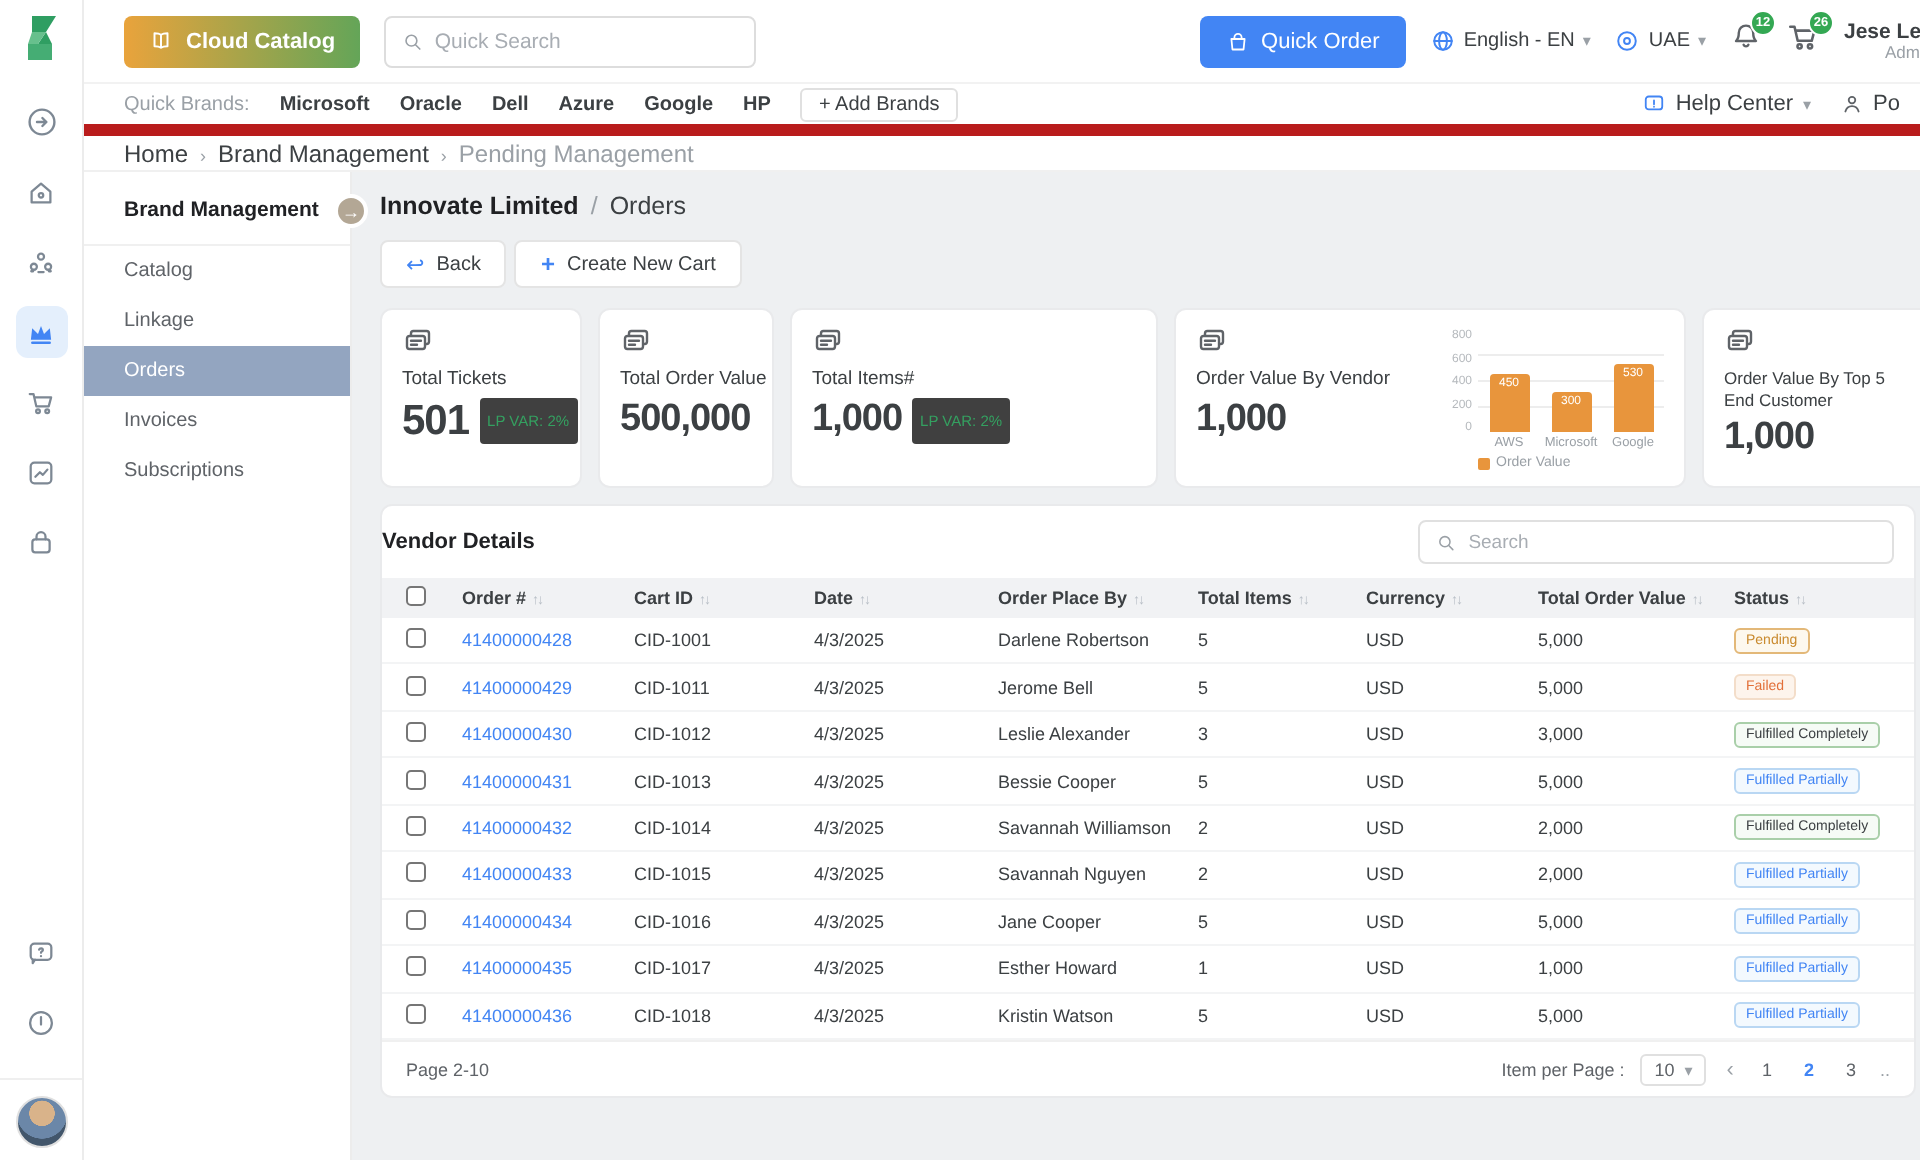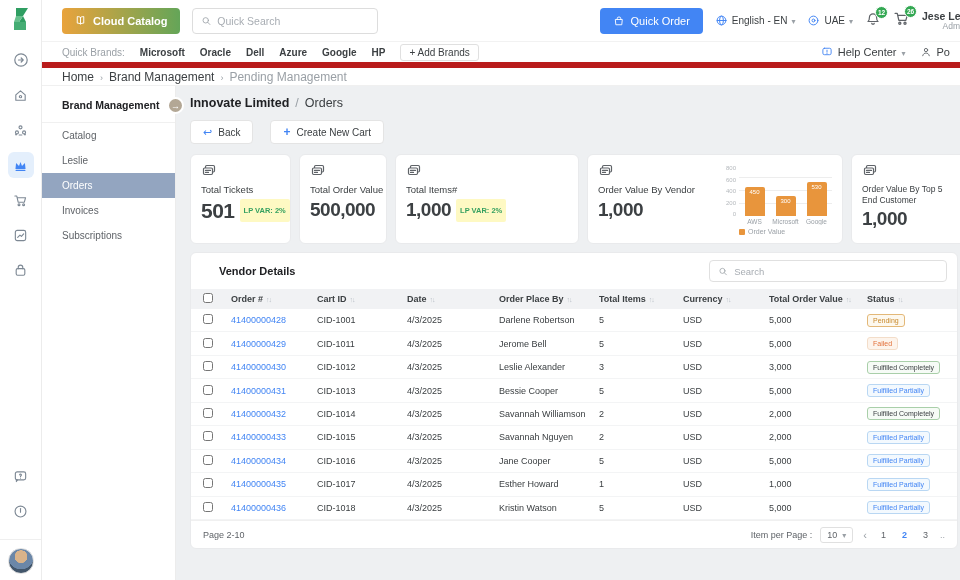--- a/index.html
+++ b/index.html
@@ -55,34 +55,34 @@
   .sb-title{font-size:10.5px;font-weight:bold;padding:13px 0 11px 20px;color:#202124;border-bottom:1px solid #f0f0f0}
   .sb-toggle{position:absolute;right:-9px;top:11px;width:17px;height:17px;border-radius:50%;background:#b3a795;color:#fff;display:flex;align-items:center;justify-content:center;font-size:9px;border:2px solid #fff;cursor:pointer;z-index:6}
   .sb-item{font-size:10px;color:#5f6368;padding:7px 0 7px 20px;cursor:pointer}
   .sb-item.active{background:#93a5c0;color:#fff}
 
   .content{flex:1;min-width:0;padding:8px 0 0 14px;overflow:hidden}
   .page-title{font-size:12.5px;margin:2px 0 10px;display:flex;align-items:center;gap:6px}
   .pt-name{font-weight:bold;color:#202124}
   .pt-sep{color:#9aa0a6}
   .pt-section{color:#3c4043}
-  .actions{display:flex;gap:17px;margin-bottom:10px}
+  .actions{display:flex;gap:4px;margin-bottom:10px}
   .btn-light{height:24px;background:#fff;border:1px solid #e4e4e4;border-radius:4px;font-size:10px;color:#3c4043;display:flex;align-items:center;gap:6px;padding:0 12px;cursor:pointer;white-space:nowrap}
   .back-ic::before{content:"↩";color:#4285f4;font-size:11px}
   .plus-ic::before{content:"+";color:#4285f4;font-size:12px;font-weight:bold}
 
   
   .cards{display:flex;gap:8px;margin-bottom:8px;height:90px}
   .card{background:#fff;border:1px solid #e9eaec;border-radius:6px;padding:8px 10px;flex-shrink:0;display:flex}
   .card-main{display:flex;flex-direction:column;flex-shrink:0}
   .card-label{font-size:9.5px;color:#3c4043;margin:5px 0 3px;line-height:1.25}
   .val-row{display:flex;align-items:center;gap:5px}
   .card-value{font-size:21px;font-weight:bold;color:#3c4043;letter-spacing:-.5px;white-space:nowrap}
   .card-value.sm{font-size:19px}
-  .lp-badge{background:#fef9c3;color:#34a060;font-size:7.5px;font-weight:bold;padding:7px 4px;border-radius:2px;white-space:nowrap}
+  .lp-badge{background:#404040;color:#34a060;font-size:7.5px;font-weight:normal;padding:7px 4px;border-radius:2px;white-space:nowrap}
   .cstack{color:#5f6368}
 
   
   .donut-col{display:flex;flex-direction:column;align-items:flex-start;margin-left:14px}
   .donut{width:44px;height:44px;border-radius:50%;background:conic-gradient(#3a6fd8 0 62%,#cbdff7 62% 84%,#7fa9e6 84% 100%);position:relative;margin:2px 0 5px 22px}
   .donut::after{content:"";position:absolute;inset:11px;background:#fff;border-radius:50%}
   .donut-label{position:absolute;background:#fff;border:1px solid #e8e8e8;font-size:6.5px;color:#555;padding:0 2px;border-radius:2px;z-index:2;white-space:nowrap}
   .dl-62{right:-15px;top:15px}
   .dl-22{left:-19px;top:20px}
   .dl-16{left:-8px;top:-5px}
@@ -100,21 +100,21 @@
   .bar-col{width:31px;display:flex;justify-content:center}
   .bar{width:20px;border-radius:2px 2px 0 0;display:flex;justify-content:center}
   .bar.o{background:#e8953c}
   .bar-val{font-size:6px;color:#fff;margin-top:2px}
   .x-labels{display:flex;margin-top:2px}
   .x-labels span{width:31px;text-align:center;font-size:6.5px;color:#9aa0a6;overflow:hidden;white-space:nowrap}
   .chart-legend{font-size:7px;color:#9aa0a6;margin-top:3px;display:flex;align-items:center;gap:3px}
 
   
   .table-card{background:#fff;border:1px solid #e9eaec;border-radius:6px;width:768px;height:297px;display:flex;flex-direction:column;overflow:hidden}
-  .table-top{display:flex;align-items:center;justify-content:space-between;padding:7px 10px 7px 28px}
+  .table-top{display:flex;align-items:center;justify-content:space-between;padding:7px 10px 7px 0}
   .vd-title{font-size:11px;font-weight:bold;color:#202124}
   .table-search{width:238px;height:22px;border:1px solid #e0e0e0;border-radius:4px;display:flex;align-items:center;gap:6px;padding:0 8px;color:#9aa0a6}
   .table-search input{border:none;outline:none;font-size:9.5px;width:100%;font-family:Liberation Sans, sans-serif}
   .table-search input::placeholder{color:#a8adb3}
   .grid{display:grid;grid-template-columns:28px 86px 90px 92px 100px 84px 86px 98px minmax(0,1fr);align-items:center;padding-left:12px}
   .thead{background:#f1f2f4;height:20px;font-size:9px;color:#3c4043;font-weight:bold}
   .th{display:flex;align-items:center;gap:3px;overflow:hidden;white-space:nowrap;cursor:pointer}
   .sort::after{content:"↑↓";font-size:7px;letter-spacing:-1px;color:#b8bec6;font-weight:normal}
   .tr{height:23.5px;border-bottom:1px solid #f3f4f5;font-size:9px;color:#3c4043}
   .td{overflow:hidden;white-space:nowrap}
@@ -312,21 +312,21 @@
       <span class="bc-sep"></span>
       <span class="bc-item current">Pending Management</span>
     </div>
 
     <div class="body-row">
 
       <aside class="sidebar">
         <div class="sb-toggle">→</div>
         <div class="sb-title">Brand Management</div>
         <div class="sb-item">Catalog</div>
-        <div class="sb-item">Leslie</div>
+        <div class="sb-item">Linkage</div>
         <div class="sb-item active">Orders</div>
         <div class="sb-item">Invoices</div>
         <div class="sb-item">Subscriptions</div>
       </aside>
 
       <main class="content">
         <div class="page-title">
           <span class="pt-name">Innovate Limited</span>
           <span class="pt-sep">/</span>
           <span class="pt-section">Orders</span>

